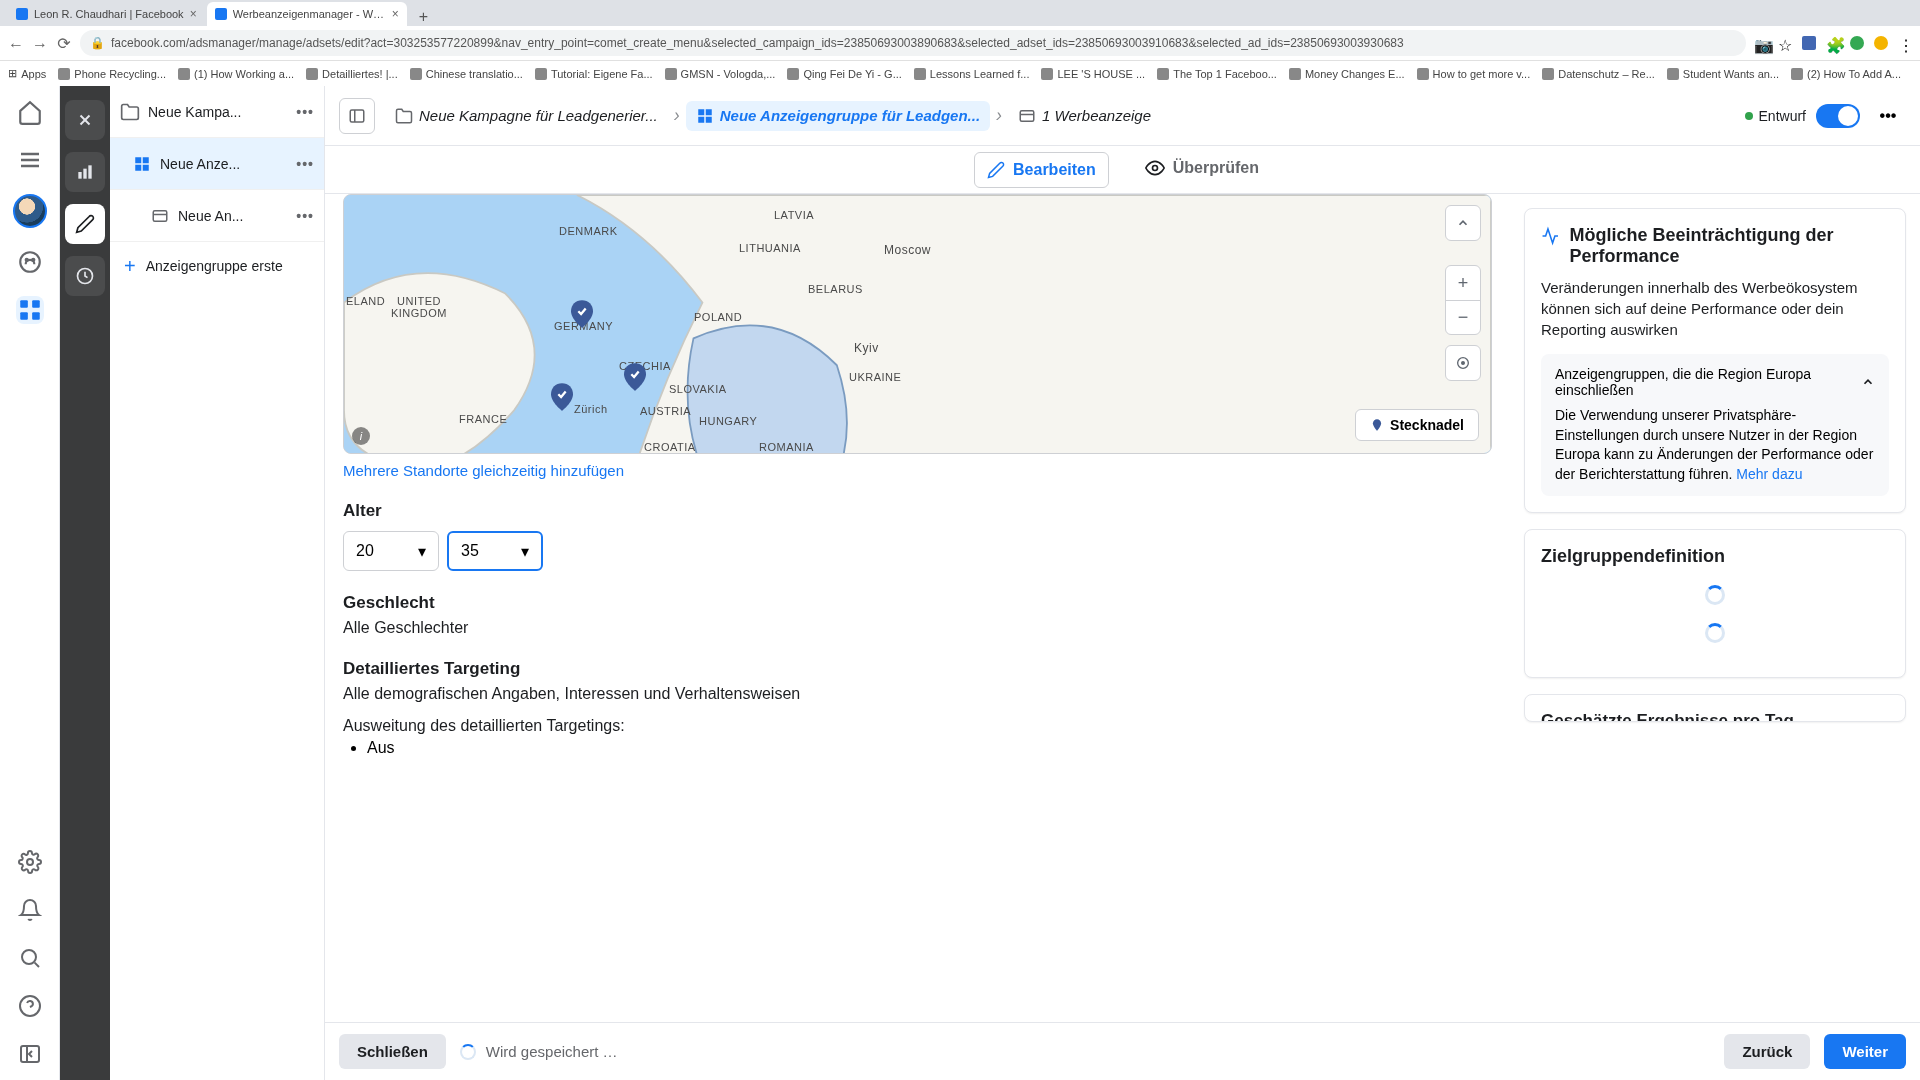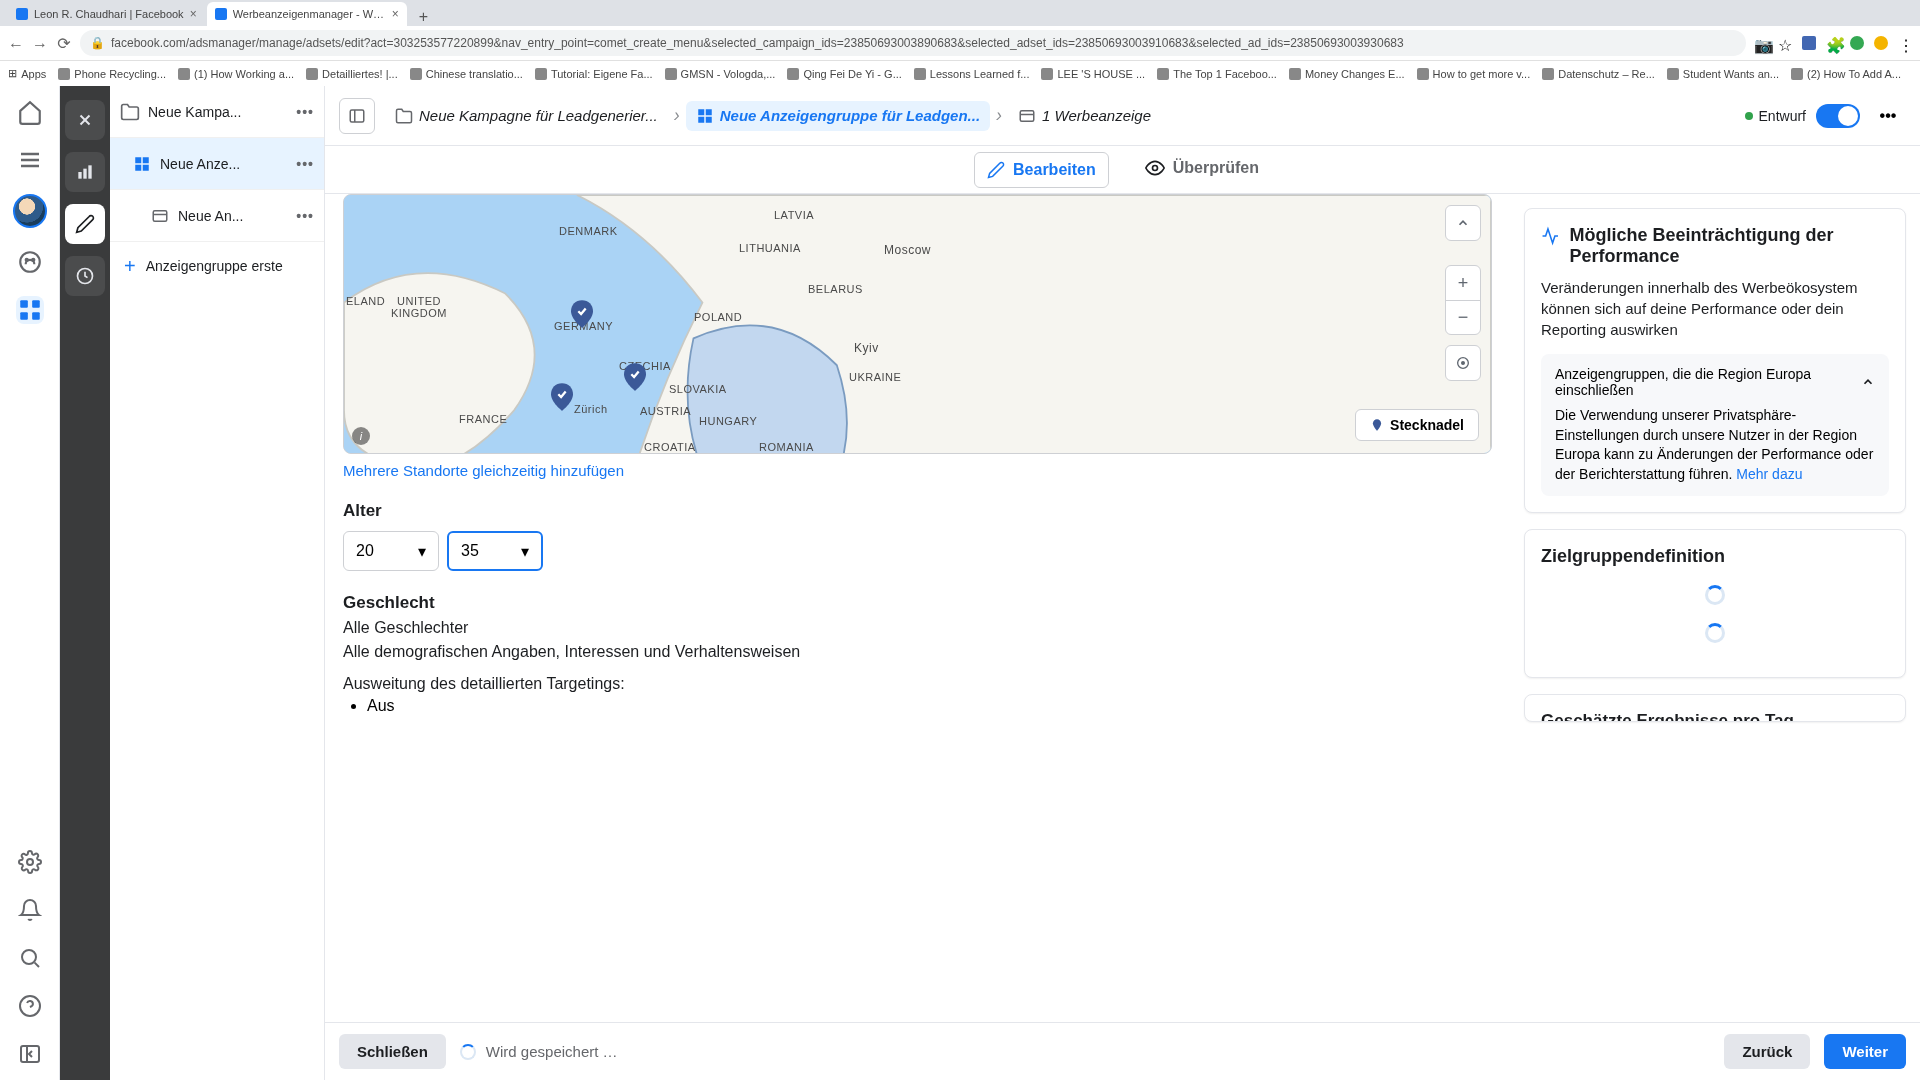--- a/index.html
+++ b/index.html
@@ -497,20 +497,21 @@
           </div>
           <div class="age-sel focus">
             <span>35</span>
             <span>▾</span>
           </div>
         </div>
 
         <div class="form-label">Geschlecht</div>
         <div class="form-text">Alle Geschlechter</div>
 
+        <div class="form-label">Detailliertes Targeting</div>
         <div class="form-text">Alle demografischen Angaben, Interessen und Verhaltensweisen</div>
         <div class="form-text" style="margin-top:14px">Ausweitung des detaillierten Targetings:</div>
         <ul class="bullets">
             <li>Aus</li>
           </ul>
 
       </div>
 
       <div class="right-col">
         <div class="card">

